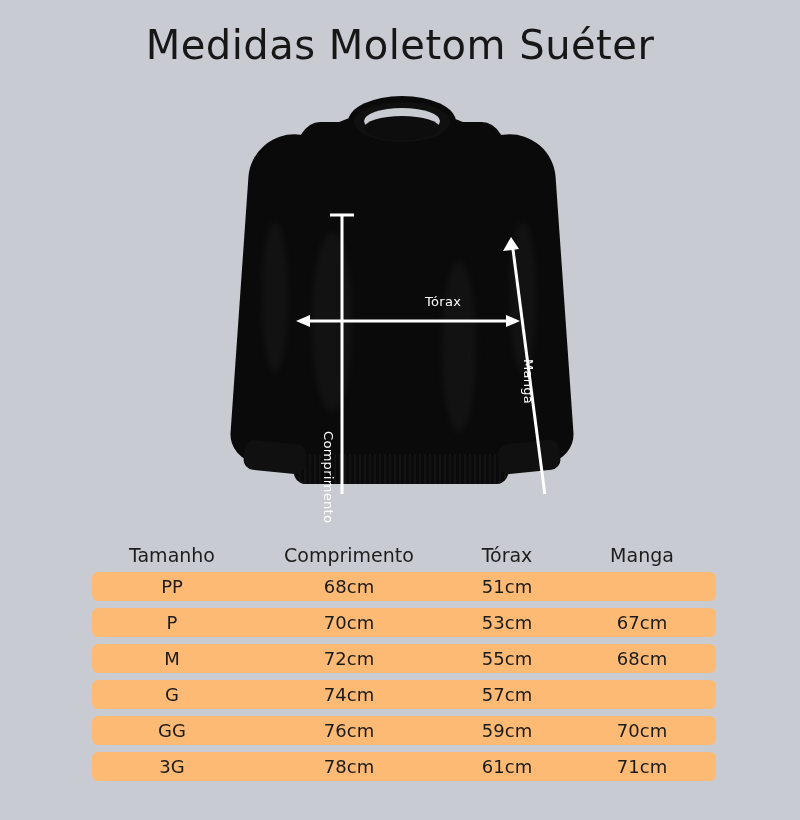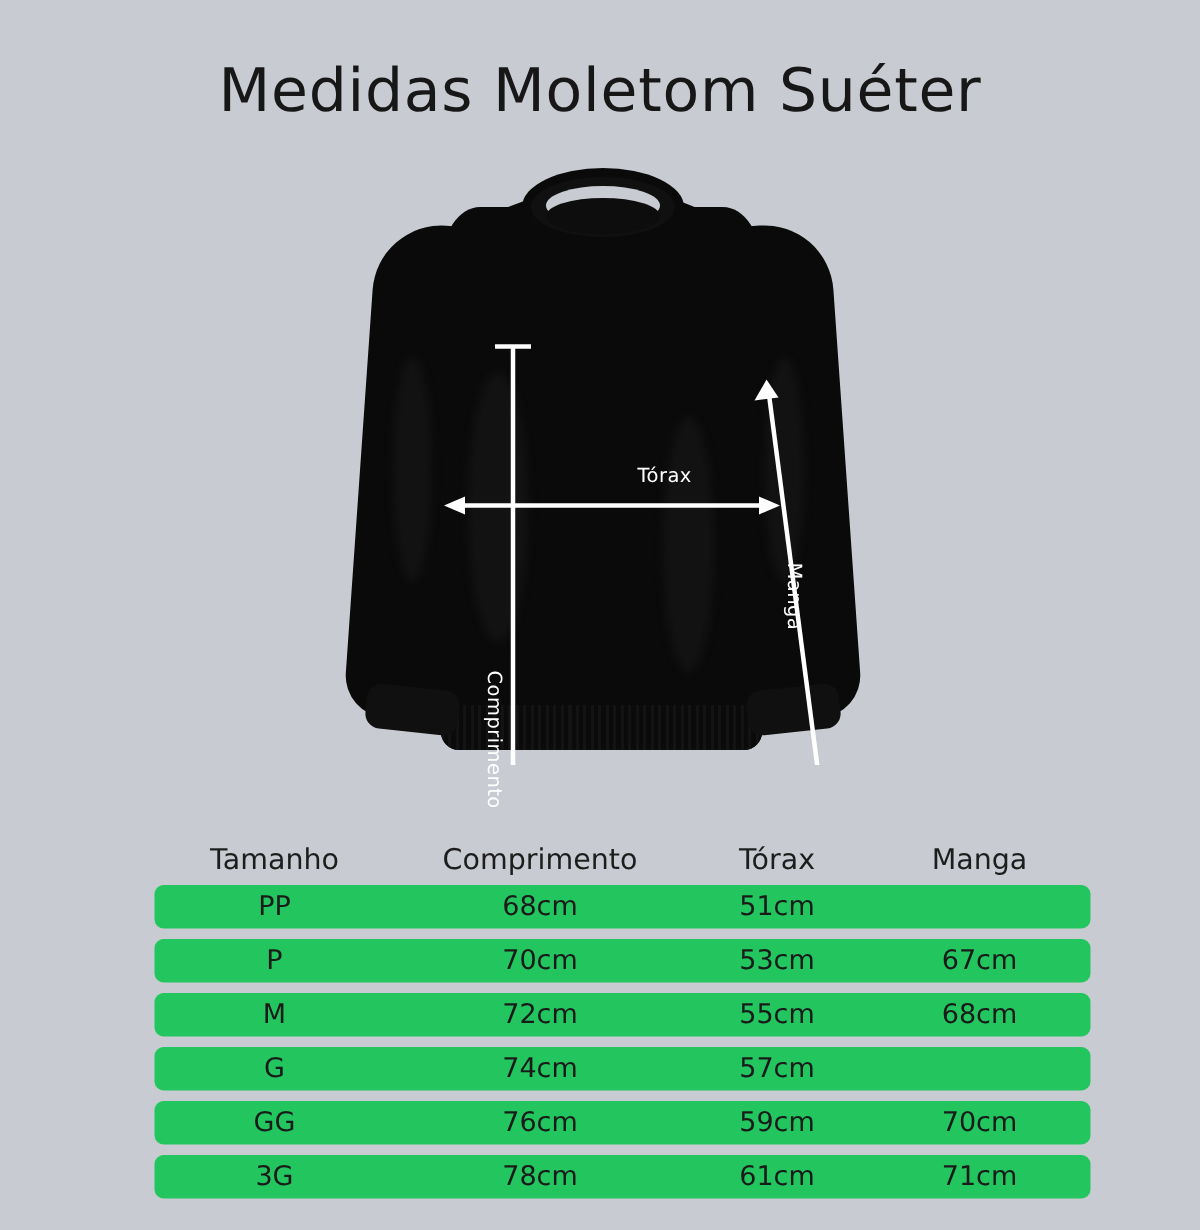--- a/index.html
+++ b/index.html
@@ -21,21 +21,21 @@
     position: relative;
   }
 
   
   .title {
     text-align: center;
     font-size: 40px;
     color: #171717;
     font-weight: 400;
     letter-spacing: 0.5px;
-    padding-top: 38px;
+    padding-top: 22px;
     font-family: "DejaVu Sans", sans-serif;
   }
 
   
   .illustration {
     position: relative;
     width: 800px;
     height: 420px;
     margin-top: 6px;
   }
@@ -191,39 +191,38 @@
   }
   .label-manga {
     left: 536px; top: 285px;
     transform: rotate(90deg);
     transform-origin: left top;
   }
 
   
   .table {
     position: absolute;
-    left: 103px;
+    left: 92px;
     top: 538px;
     width: 624px;
-    margin-top: 18px;
   }
   .thead {
     display: flex;
     align-items: center;
     height: 34px;
     color: #1d1d1d;
     font-size: 19px;
   }
   .thead > div { text-align: center; }
   .row {
     display: flex;
     align-items: center;
     height: 29px;
     margin-bottom: 7px;
-    background: #22c55e;
+    background: #fdba74;
     border-radius: 6px;
     color: #1a1a1a;
     font-size: 18px;
   }
   .row > div { text-align: center; }
   .c1 { width: 160px; }
   .c2 { width: 194px; }
   .c3 { width: 122px; }
   .c4 { width: 148px; }
 </style>

